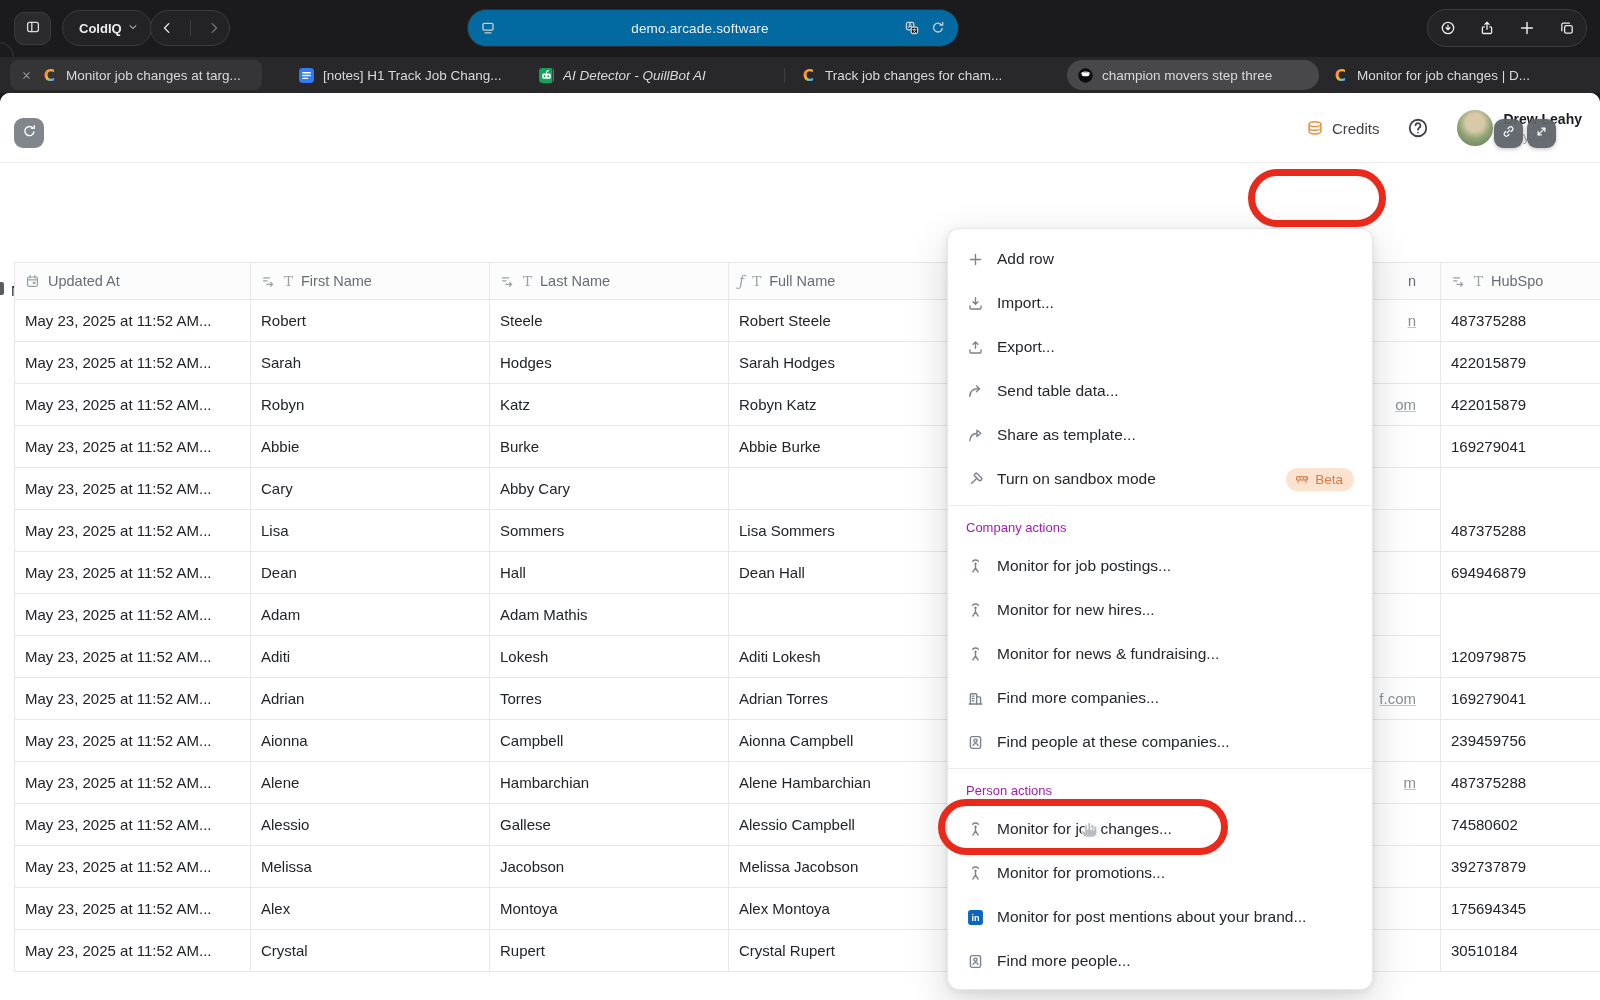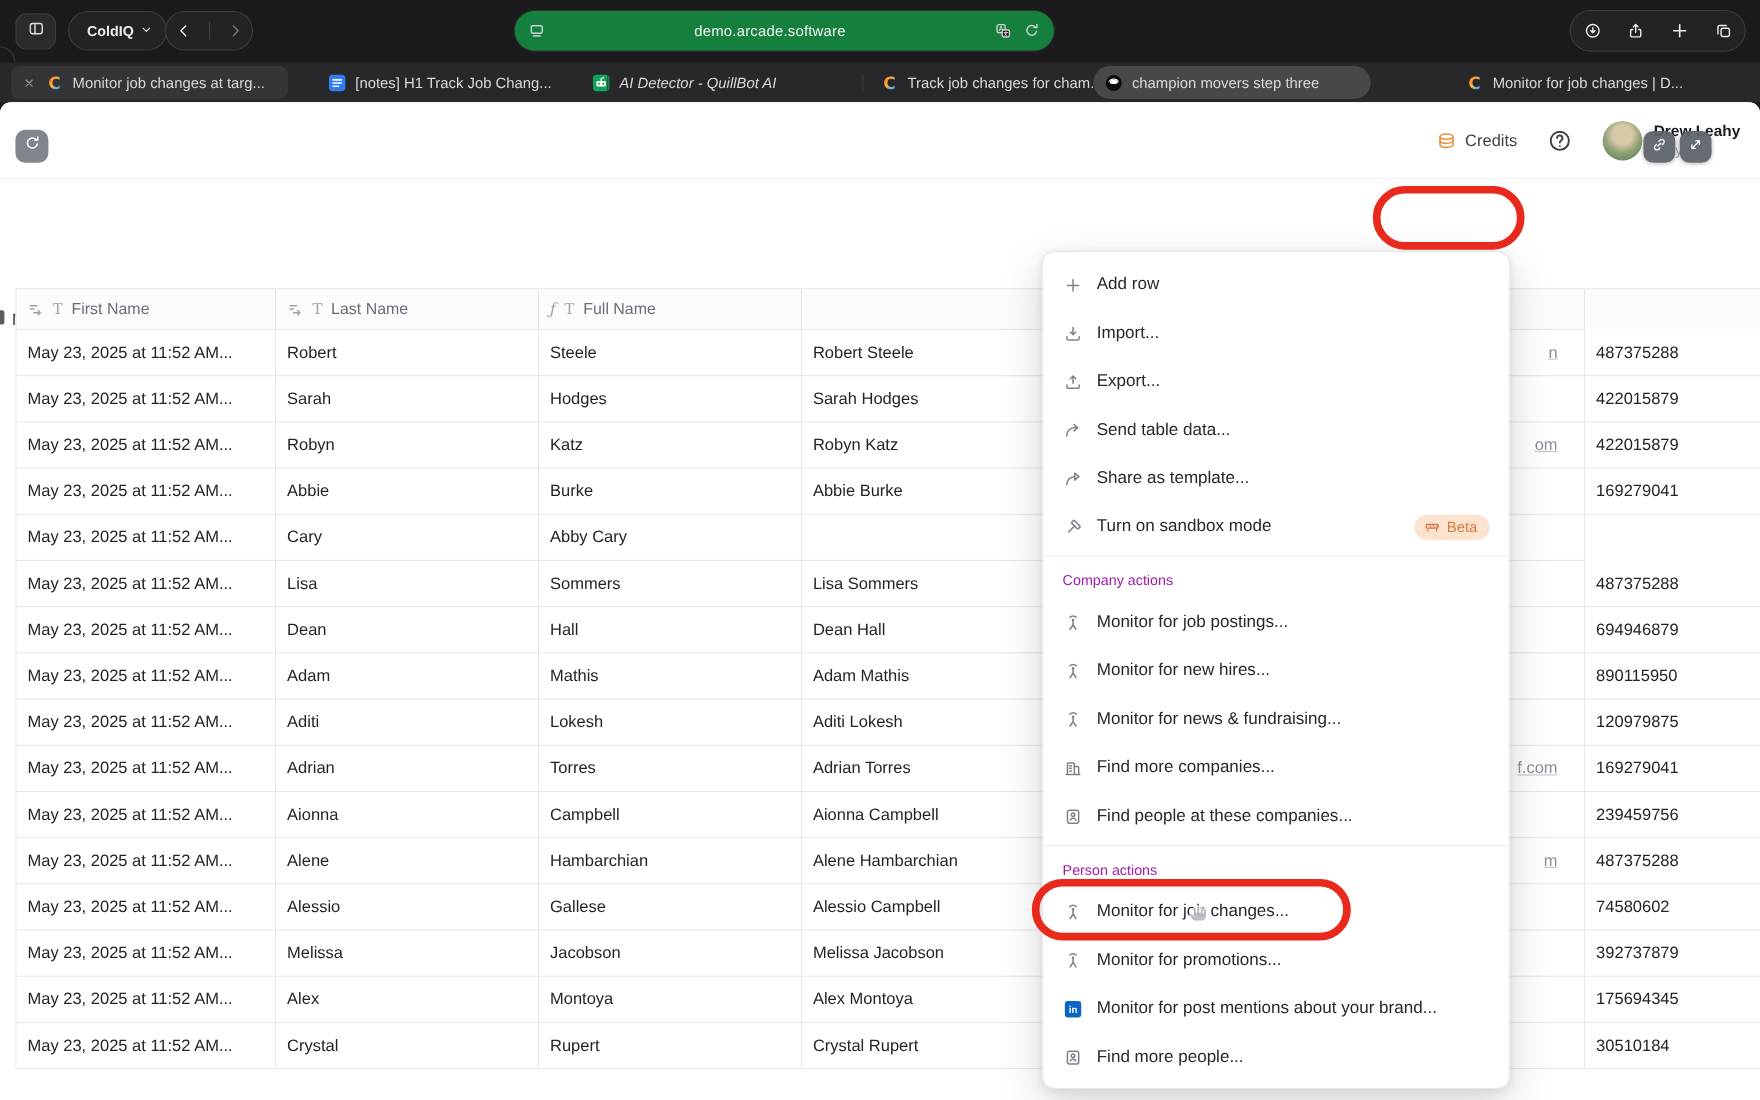--- a/index.html
+++ b/index.html
@@ -10,21 +10,21 @@
   
   .chrome-top { position:absolute; left:0; top:0; width:1600px; height:57px; background:#1b1b1d; }
   .tab-strip  { position:absolute; left:0; top:57px; width:1600px; height:36px; background:#28282a; }
   .icon-btn-dark { position:absolute; display:flex; align-items:center; justify-content:center; color:#dcdcde; }
   .sidebar-btn { left:14px; top:12px; width:37px; height:33px; background:#2b2b2d; border:1px solid #3c3c3e; border-radius:10px; }
   .pill { position:absolute; top:10px; height:36px; background:#232325; border:1px solid #3c3c3e; border-radius:18px; display:flex; align-items:center; color:#ececee; }
   .profile-pill { left:62px; padding:0 12px 0 16px; gap:5px; font-size:13px; font-weight:bold; }
   .nav-pill { left:150px; width:80px; justify-content:space-around; }
   .nav-pill .sep { width:1px; height:16px; background:#3f3f42; }
   .nav-fwd { color:#77777b; }
-  .url-pill { left:467px; width:492px; height:38px; top:9px; background:#15803d; border:1px solid #2e2e30; border-radius:19px; justify-content:space-between; padding:0 12px; }
+  .url-pill { left:467px; width:492px; height:38px; top:9px; background:#0369a1; border:1px solid #2e2e30; border-radius:19px; justify-content:space-between; padding:0 12px; }
   .url-text { font-size:13.5px; color:#f1f1f3; letter-spacing:.2px; }
   .url-right { display:flex; gap:10px; align-items:center; color:#cfcfd2; }
   .win-pill { left:1427px; width:160px; height:38px; top:9px; justify-content:space-around; border-radius:19px; }
   .edge-arc { position:absolute; left:-16px; top:42px; width:30px; height:46px; border:1.5px solid #3a3a3c; border-radius:23px; }
 
   .tab { position:absolute; top:3px; height:30px; display:flex; align-items:center; gap:8px; padding:0 10px; border-radius:8px; color:#d9d9db; font-size:13.5px; white-space:nowrap; overflow:hidden; }
   .tab.first { background:#353537; }
   .tab.active { background:#48484a; border-radius:15px; }
   .tab .fav { display:flex; width:17px; height:17px; flex:0 0 auto; }
   .tab .tab-label { overflow:hidden; text-overflow:clip; }
@@ -226,21 +226,21 @@
                 <stop offset="0.45" stop-color="#ffb32c"></stop>
                 <stop offset="0.75" stop-color="#3fb6ff"></stop>
                 <stop offset="1" stop-color="#ff5fa2"></stop>
               </linearGradient>
             </defs>
             <text x="8" y="12.8" text-anchor="middle" font-size="14.5" font-weight="bold" fill="url(#clayg)" font-family="DejaVu Sans, sans-serif">C</text>
           </svg>
         </span>
         <span class="tab-label">Track job changes for cham...</span>
       </div>
-      <div class="tab active" style="left: 994px; width: 252px;">
+      <div class="tab active" style="left: 1067px; width: 252px;">
         <span class="fav">
           <svg width="17" height="17" viewBox="0 0 16 16">
             <circle cx="8" cy="8" r="6.8" fill="#0c0c0d"></circle>
             <ellipse cx="8" cy="6.7" rx="4.4" ry="2.5" fill="#f2f3f5"></ellipse>
             <ellipse cx="8" cy="7.6" rx="4.4" ry="2.5" fill="#0c0c0d"></ellipse>
             <ellipse cx="8" cy="7" rx="3.6" ry="1.8" fill="#fff"></ellipse>
           </svg>
         </span>
         <span class="tab-label">champion movers step three</span>
       </div>
@@ -355,20 +355,30 @@
           </span>
         <span>Add enrichment</span>
       </button>
     </div>
 
     <div class="table" id="dataTable">
         <div class="t-row head">
           <div class="t-cell">
             <span class="hicon">
               <svg width="15" height="15" viewBox="0 0 16 16" fill="none" stroke="currentColor" stroke-width="1.3" stroke-linecap="round" stroke-linejoin="round">
+                <rect x="2.7" y="3.2" width="10.6" height="9.9" rx="1.6"></rect>
+                <path d="M2.7 6.2h10.6M5.4 1.8v2.6M10.6 1.8v2.6"></path>
+                <rect x="8.5" y="8.2" width="2.7" height="2.5" rx="0.5" fill="currentColor" stroke="none"></rect>
+              </svg>
+            </span>
+            <span>Updated At</span>
+          </div>
+          <div class="t-cell">
+            <span class="hicon">
+              <svg width="15" height="15" viewBox="0 0 16 16" fill="none" stroke="currentColor" stroke-width="1.3" stroke-linecap="round" stroke-linejoin="round">
                 <path d="M2.8 4.2h6.4M2.8 7.4h3.6M6.2 11h6.2M10.3 8.9l2.1 2.1-2.1 2.1"></path>
               </svg>
             </span>
             <span class="glyphT">T</span>
             <span>First Name</span>
           </div>
           <div class="t-cell">
             <span class="hicon">
               <svg width="15" height="15" viewBox="0 0 16 16" fill="none" stroke="currentColor" stroke-width="1.3" stroke-linecap="round" stroke-linejoin="round">
                 <path d="M2.8 4.2h6.4M2.8 7.4h3.6M6.2 11h6.2M10.3 8.9l2.1 2.1-2.1 2.1"></path>
@@ -531,23 +541,20 @@
           <div class="t-cell">
             <span>694946879</span>
           </div>
         </div>
         <div class="t-row body">
           <div class="t-cell">
             <span>May 23, 2025 at 11:52 AM...</span>
           </div>
           <div class="t-cell">
             <span>Adam</span>
-          </div>
-          <div class="t-cell">
-            <span>Mathis</span>
           </div>
           <div class="t-cell">
             <span>Adam Mathis</span>
           </div>
           <div class="t-cell partial">
             <span></span>
           </div>
           <div class="t-cell">
             <span>890115950</span>
           </div>

